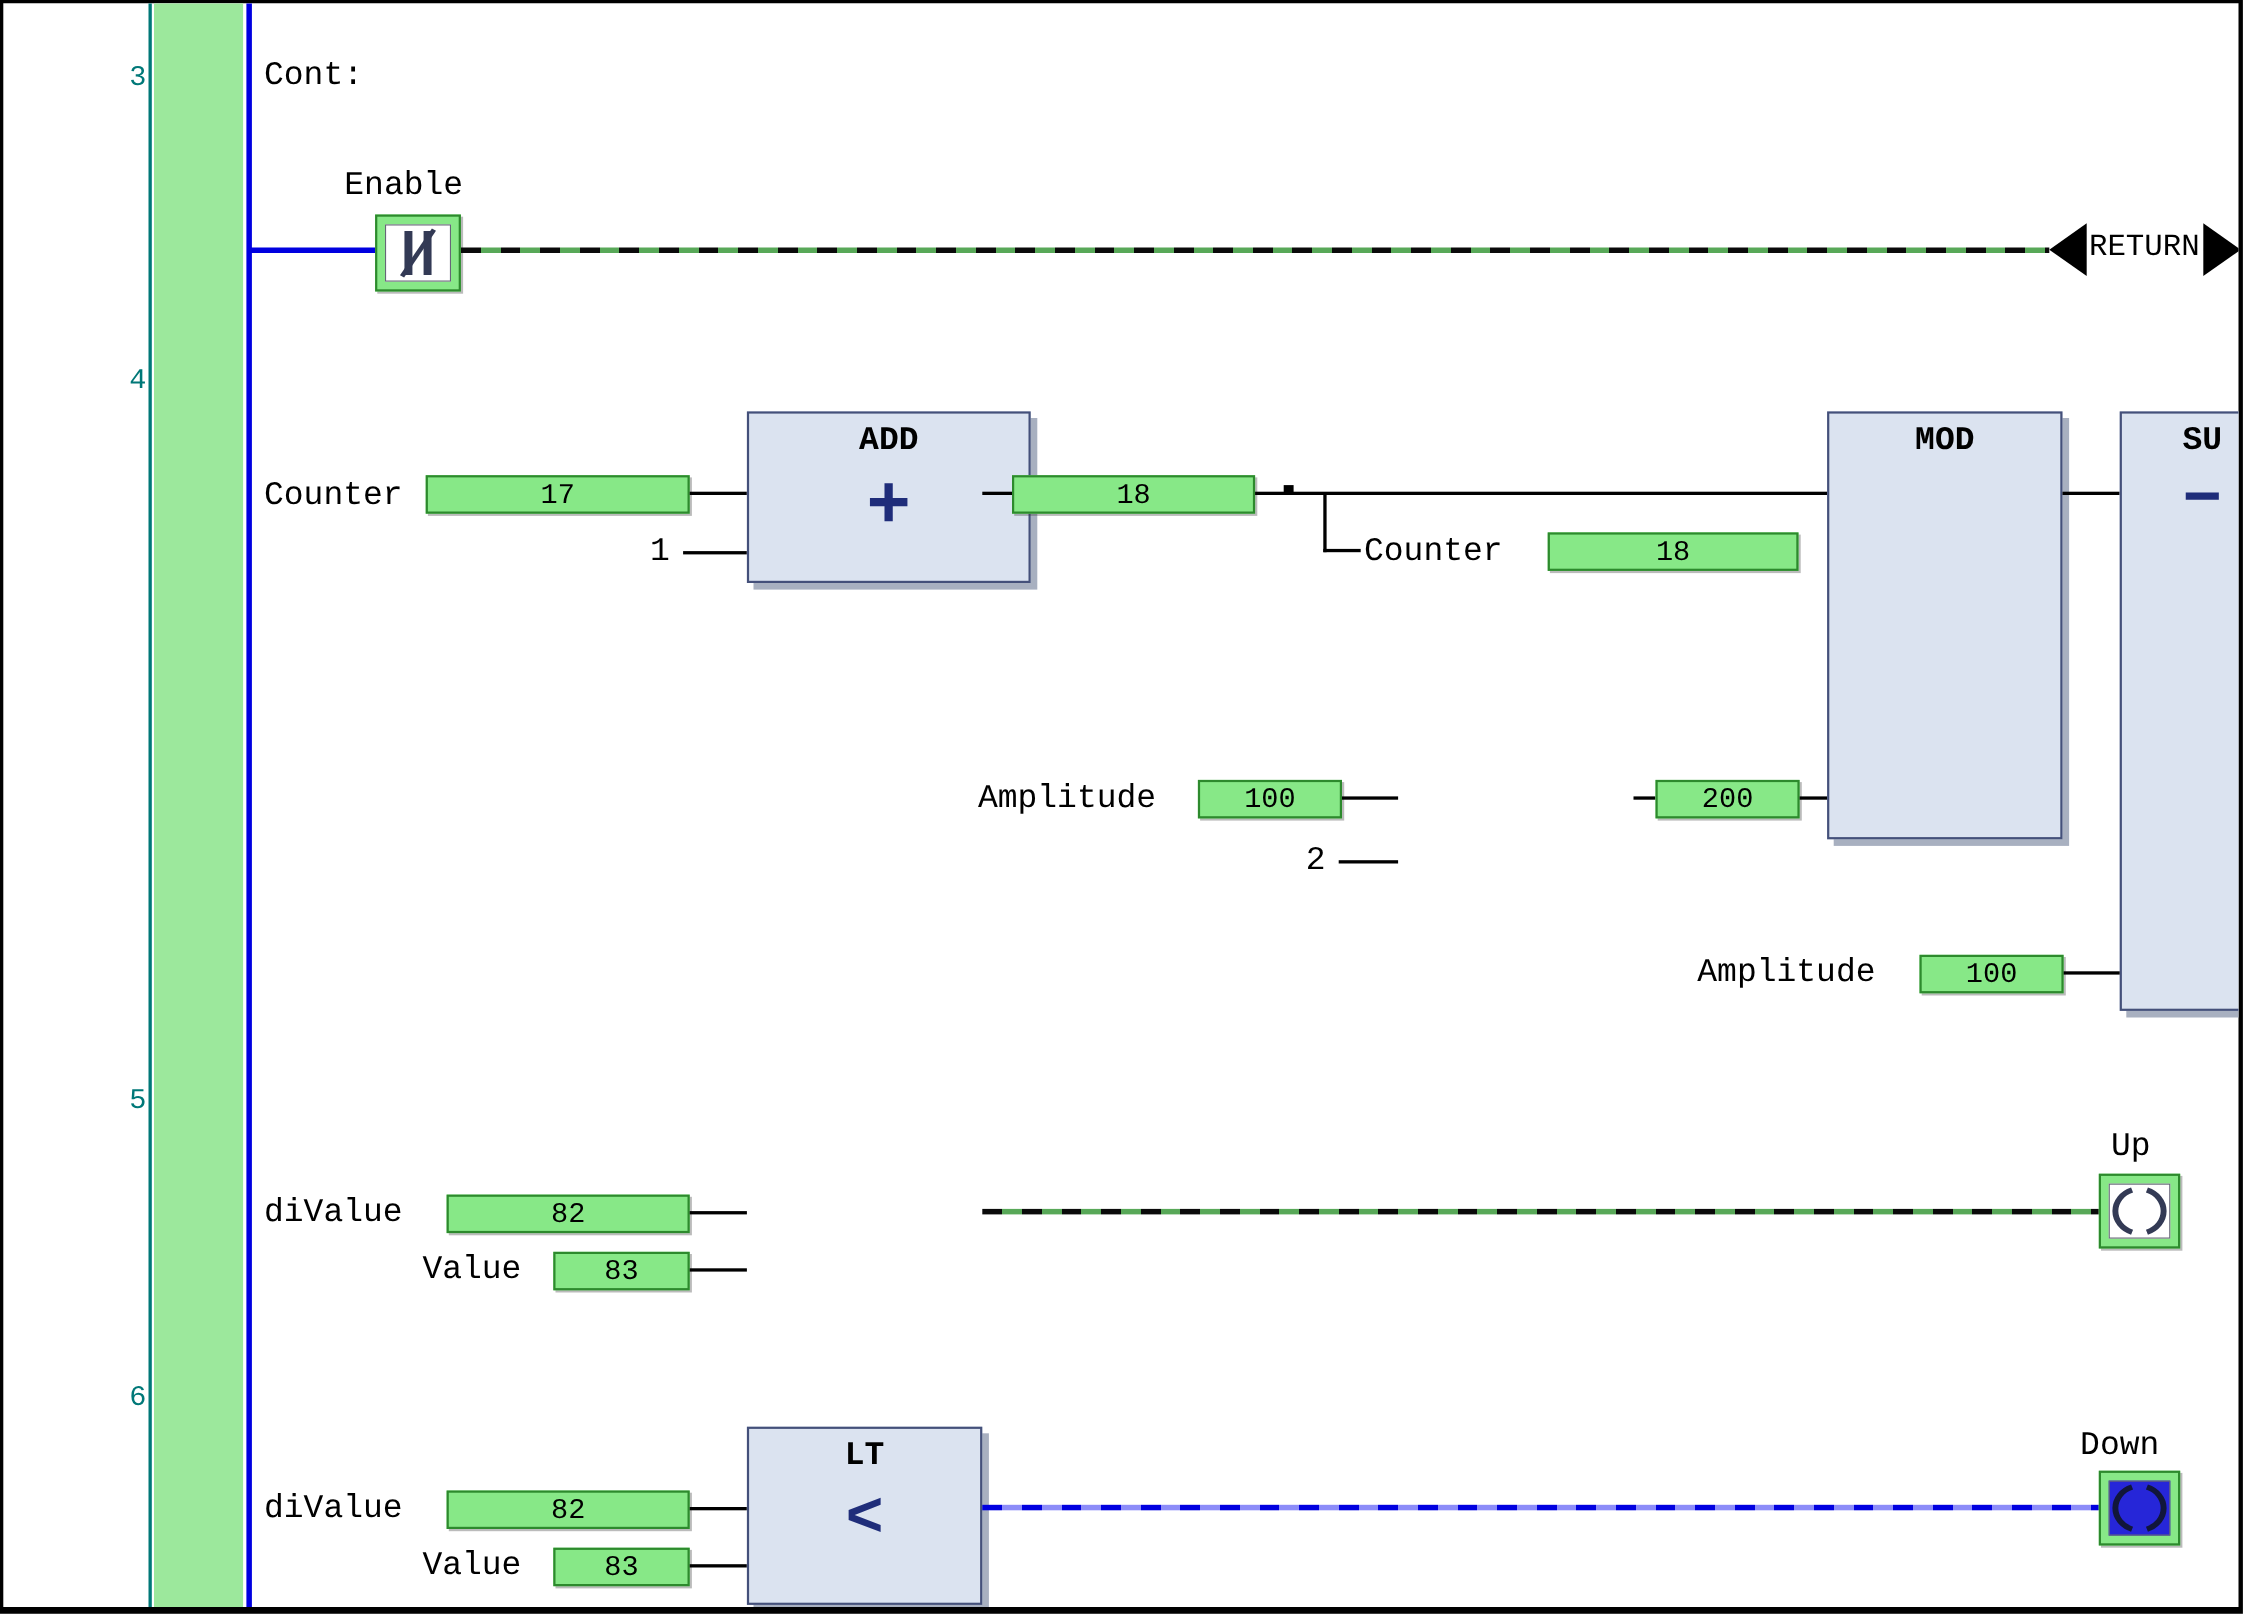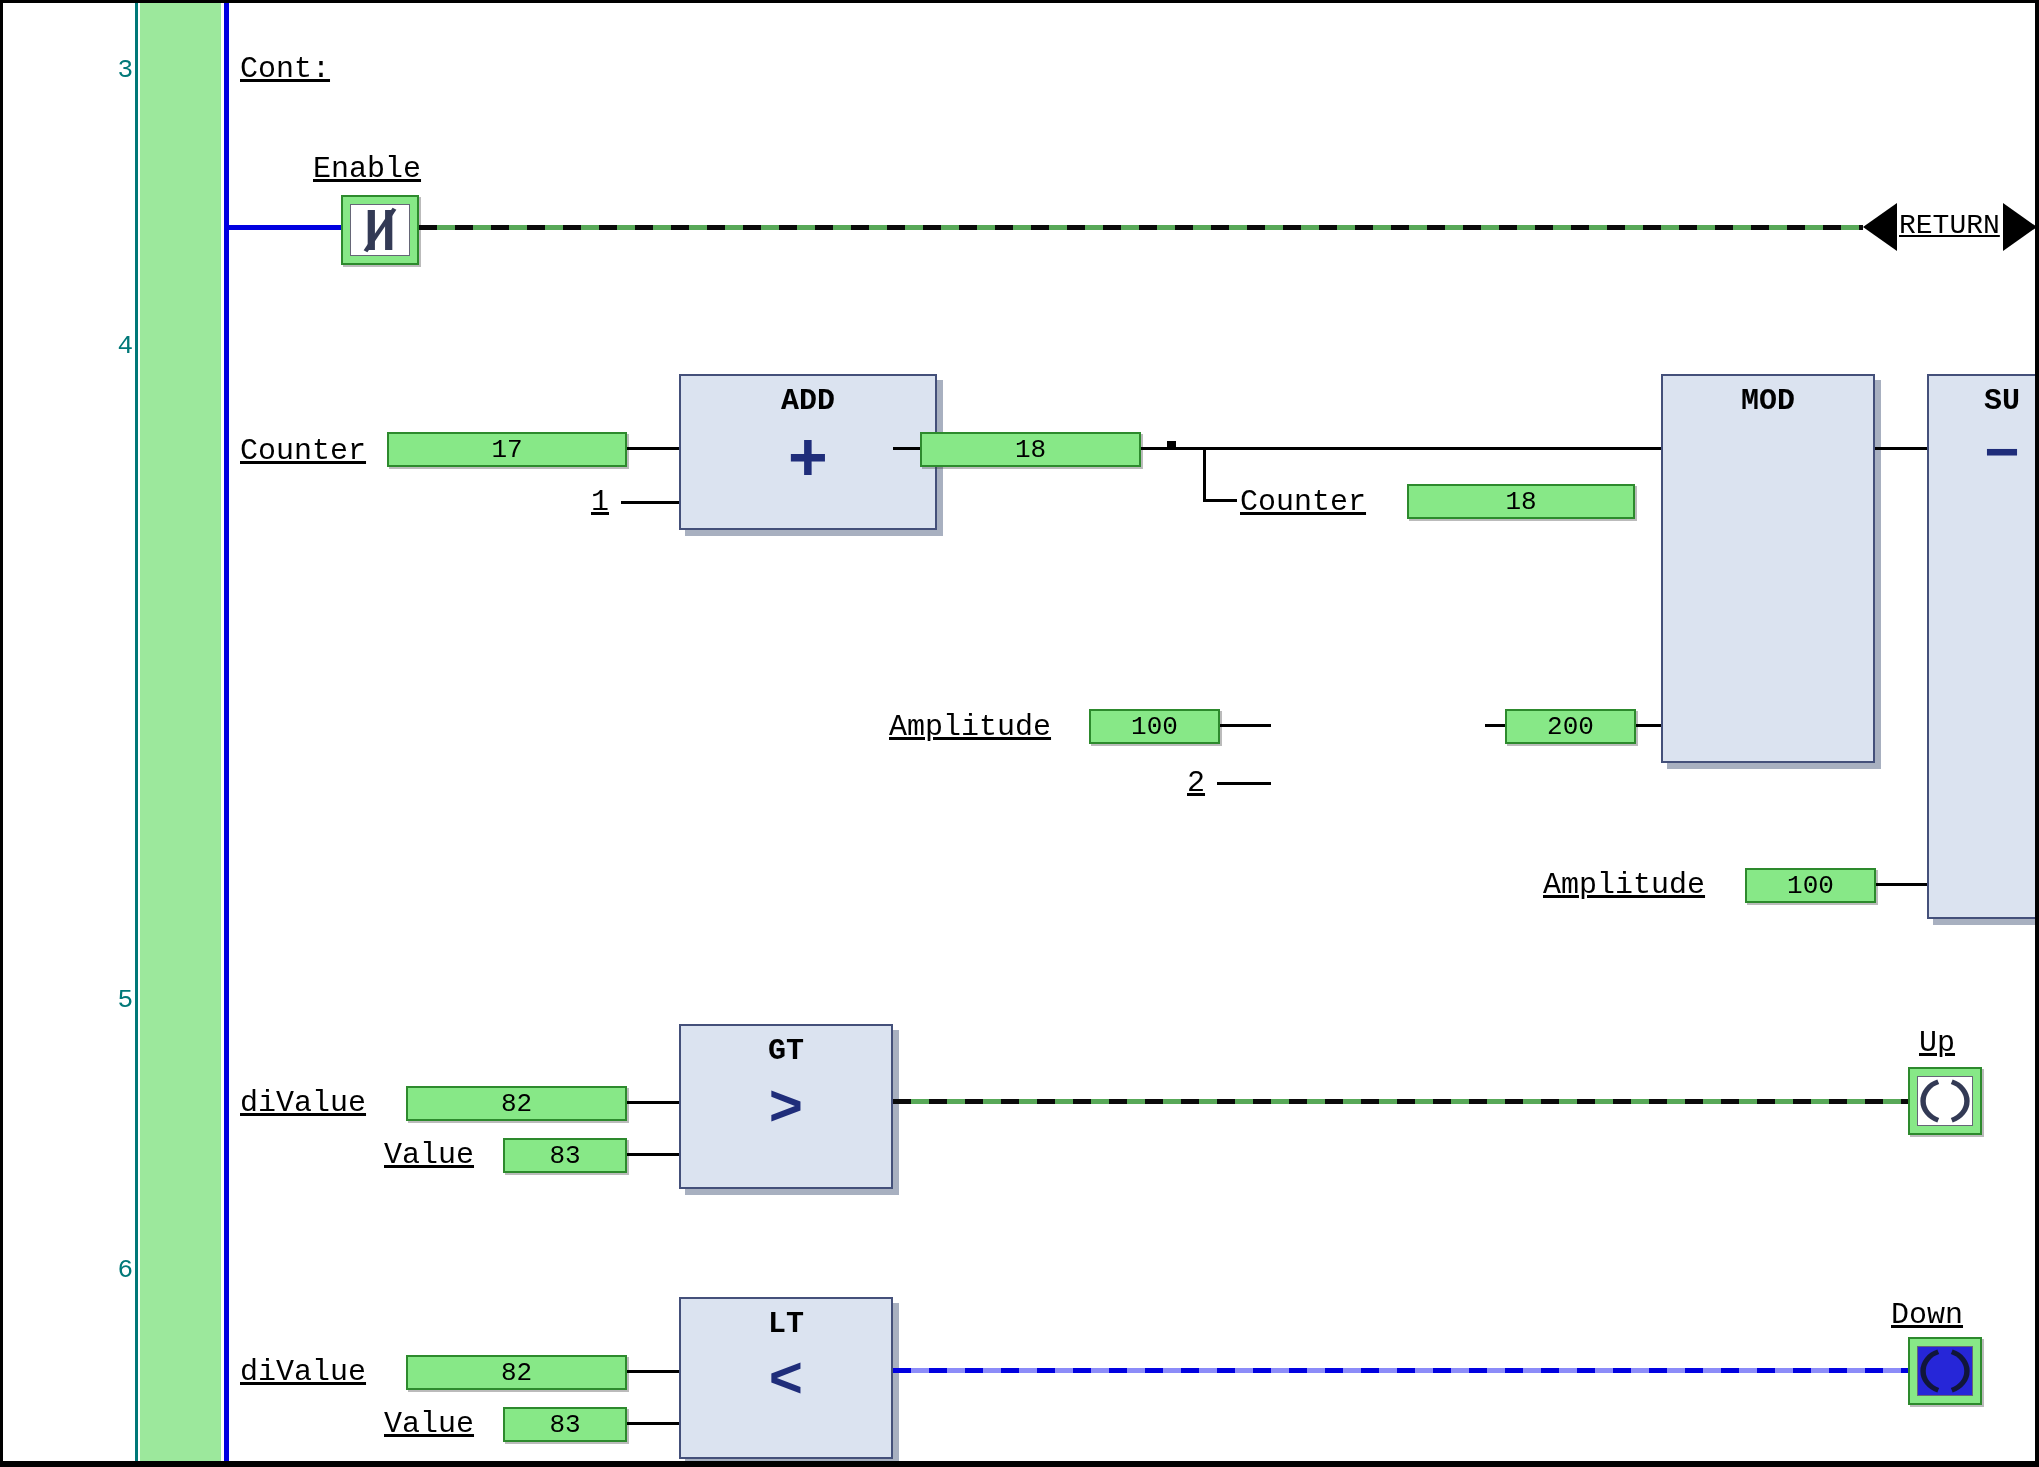--- a/index.html
+++ b/index.html
@@ -5,21 +5,21 @@
   * { margin:0; padding:0; box-sizing:border-box; }
   body { background:#c8c8c8; font-family:"Liberation Mono","DejaVu Sans Mono",monospace; }
   .canvas {
     position:relative; width:2039px; height:1467px; background:#ffffff;
     overflow:hidden; border:3px solid #000; border-right:4px solid #000; border-bottom:6px solid #000;
   }
   .tealline { position:absolute; left:132px; top:0; width:3px; height:100%; background:#007878; }
   .stripe   { position:absolute; left:137px; top:0; width:81px; height:100%; background:#9ce89c; }
   .rail     { position:absolute; left:221px; top:0; width:5px; height:100%; background:#0000e0; }
   .rungnum  { position:absolute; font-size:26px; color:#007878; }
-  .lbl      { position:absolute; font-size:30px; color:#000; white-space:nowrap; line-height:1.1;text-decoration:underline; }
+  .lbl      { position:absolute; font-size:30px; color:#000; white-space:nowrap; line-height:1.1; }
   .vbox {
     position:absolute; background:#87e887; border:2px solid #2d8a2d;
     display:flex; align-items:center; justify-content:center;
     font-size:26px; color:#000; box-shadow:2px 2px 0 rgba(60,60,60,.35);
   }
   .fblock {
     position:absolute; background:#dbe3f0; border:2px solid #44507a;
     box-shadow:6px 6px 0 #a8b0c0;
   }
   .fb-title { position:absolute; top:8px; left:0; right:0; text-align:center; font-weight:bold; font-size:30px; color:#000; }
@@ -122,24 +122,20 @@
   <div class="vbox" style="left:1742px;top:865px;width:131px;height:35px">100</div>
   <div class="wire" style="left:1873px;top:880px;width:51px;height:3px"></div>
 
   <div class="lbl" style="left:237px;top:1084px">diValue</div>
   <div class="vbox" style="left:403px;top:1083px;width:221px;height:35px">82</div>
   <div class="wire" style="left:624px;top:1098px;width:52px;height:3px"></div>
   <div class="lbl" style="left:381px;top:1136px">Value</div>
   <div class="vbox" style="left:500px;top:1135px;width:124px;height:35px">83</div>
   <div class="wire" style="left:624px;top:1150px;width:52px;height:3px"></div>
 
-  <div class="fblock" style="left:676px;top:1021px;width:214px;height:165px">
-    <div class="fb-title">GT</div>
-    <div class="fb-op" style="top:55px;font-size:58px">&gt;</div>
-  </div>
 
   <div class="dash-green" style="left:890px;top:1096px;width:1015px"></div>
   <div class="lbl" style="left:1916px;top:1024px">Up</div>
   <div class="symbox" style="left:1905px;top:1064px;width:74px;height:68px">
     <div class="syminner">
       <svg viewBox="0 0 40 40" preserveAspectRatio="none">
         <path d="M15 4 A17 17 0 0 0 15 36" stroke="#333a55" stroke-width="4" fill="none"></path>
         <path d="M25 4 A17 17 0 0 1 25 36" stroke="#333a55" stroke-width="4" fill="none"></path>
       </svg>
     </div>

